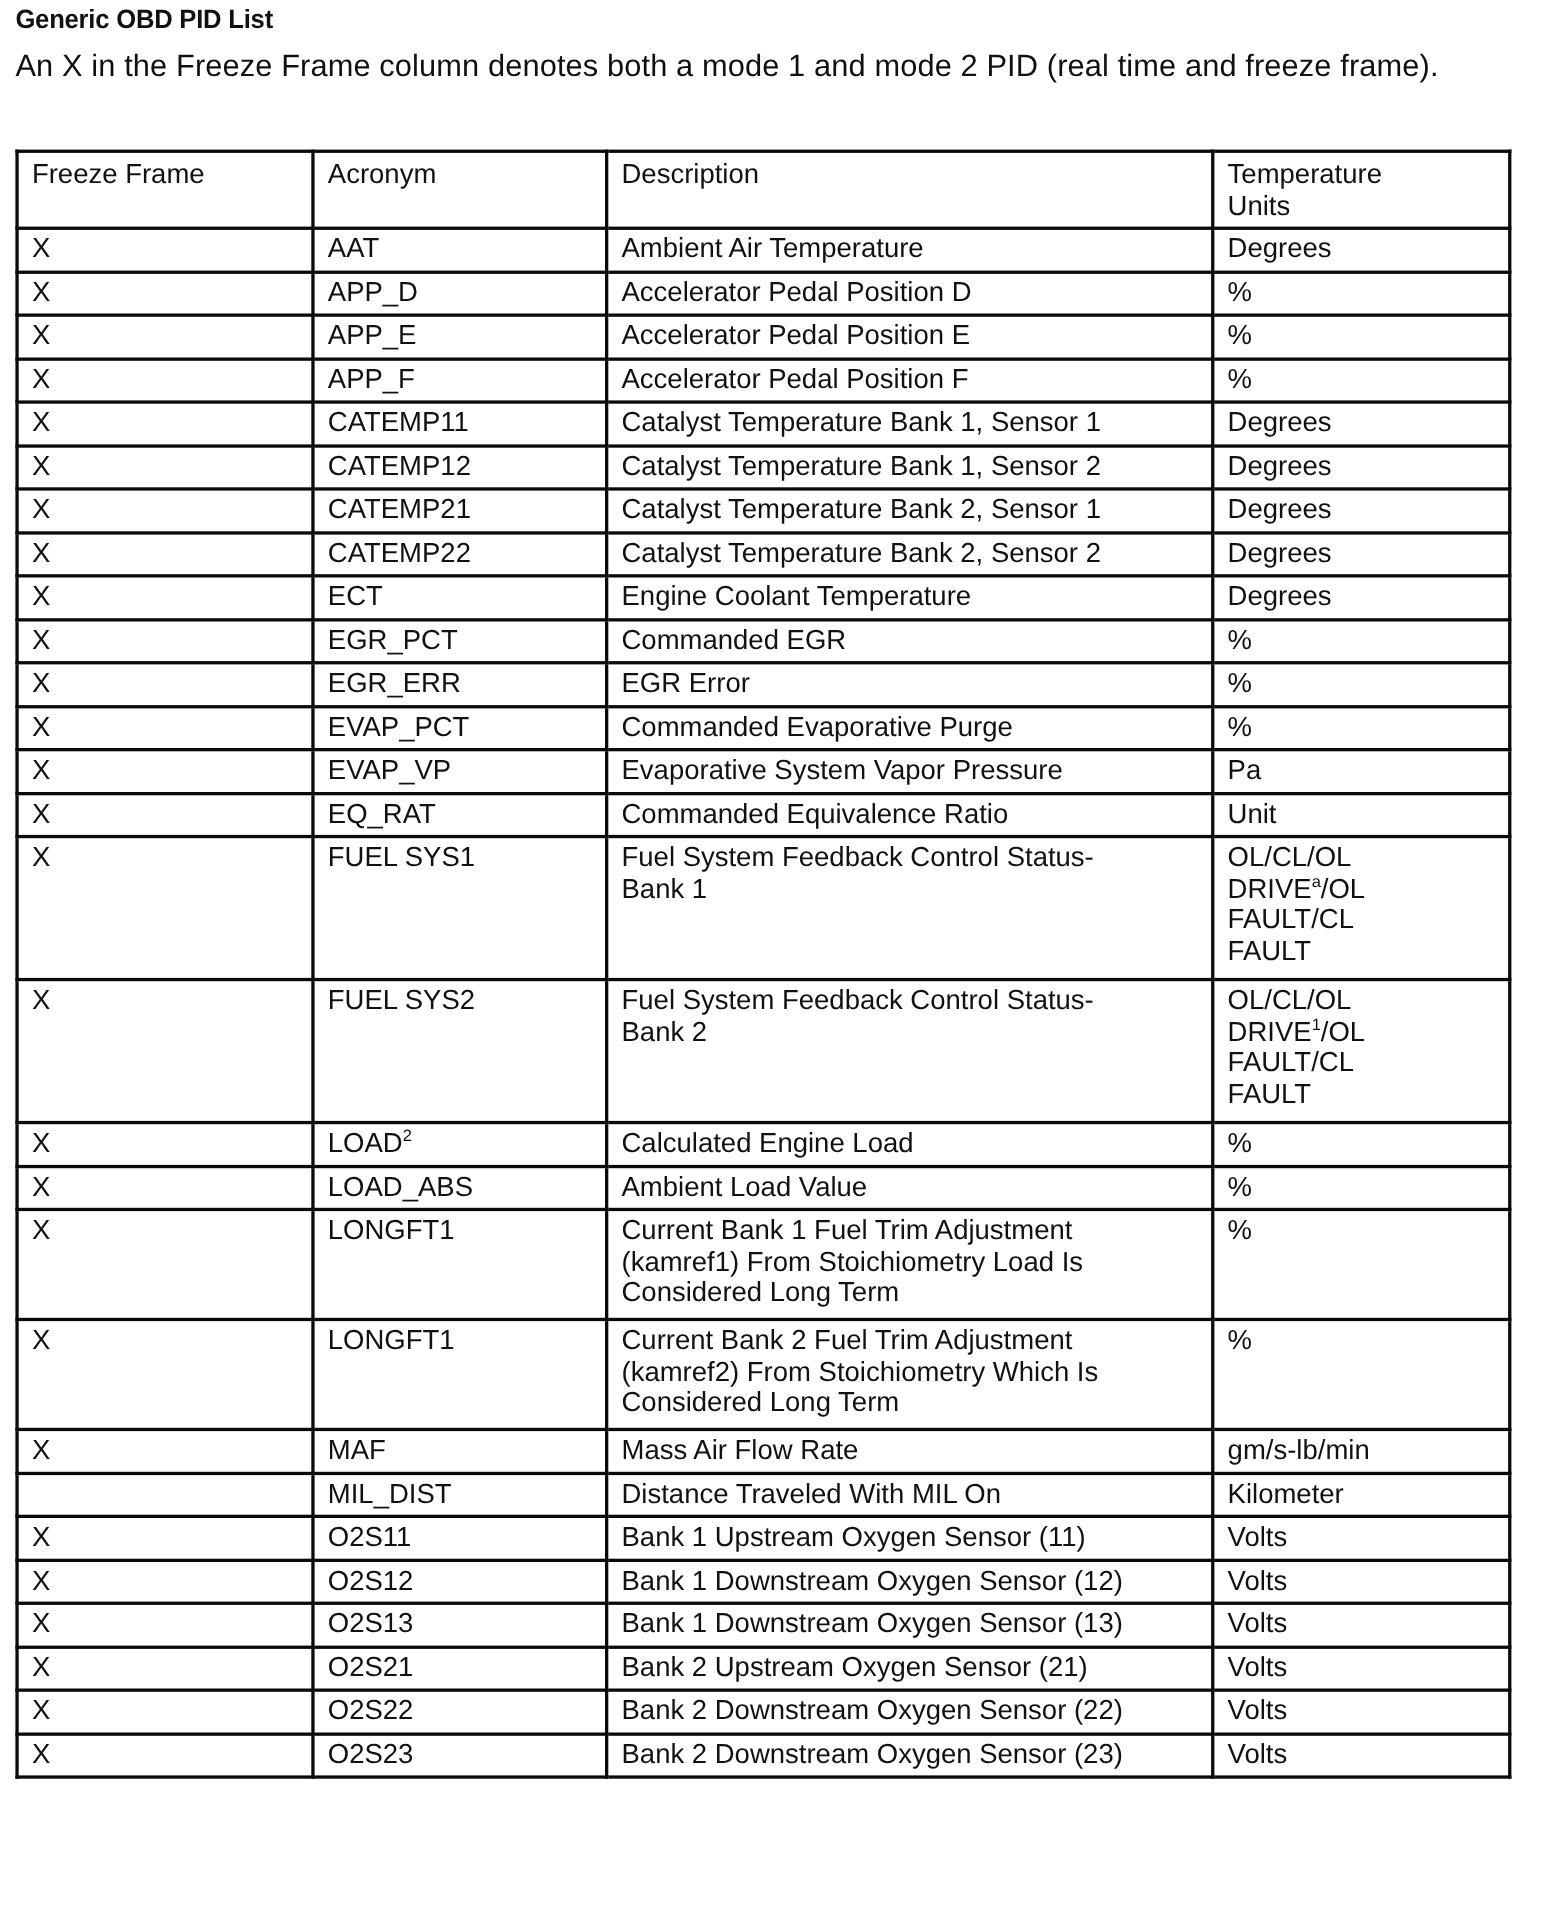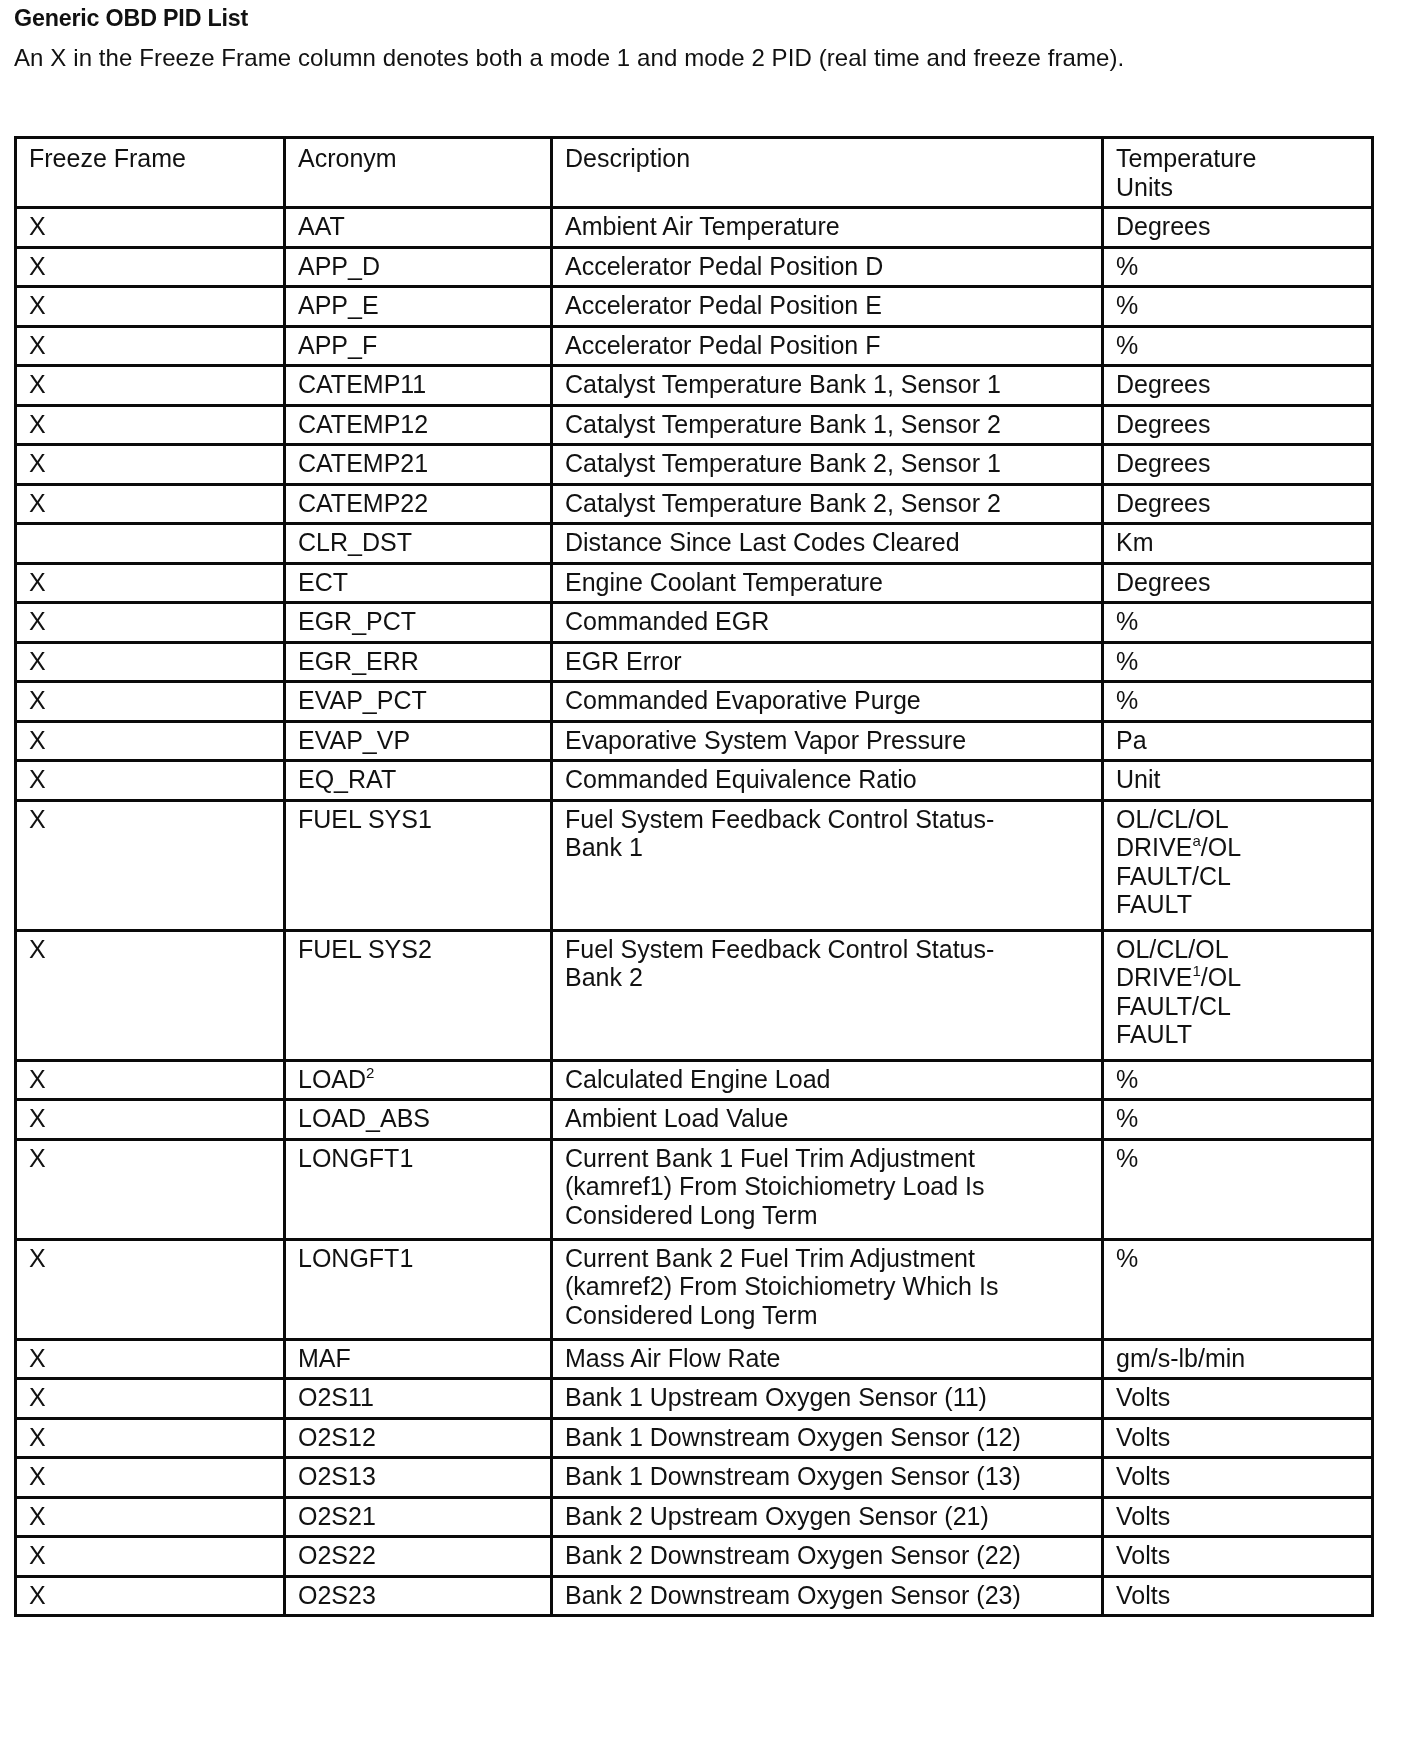--- a/index.html
+++ b/index.html
@@ -7,21 +7,21 @@
     width: 1408px; height: 1750px; position: relative; overflow: hidden;
     font-family: "Liberation Sans", "DejaVu Sans", sans-serif; color: #111;
   }
   .title {
     position: absolute; left: 14px; top: 4px;
     font-size: 24px; font-weight: bold; letter-spacing: -0.2px;
     transform: scaleX(0.97); transform-origin: left top;
   }
   .subtitle {
     position: absolute; left: 14px; top: 44px;
-    font-size: 24px; white-space: nowrap; letter-spacing: 0.1px;
+    font-size: 28px; white-space: nowrap; letter-spacing: 0.1px;
   }
   table.pid {
     position: absolute; left: 14px; top: 112px;
     width: 1357px; border-collapse: collapse; table-layout: fixed;
     font-size: 25px;
     margin-top: 24px;
   }
   table.pid col.c1 { width: 269px; }
   table.pid col.c2 { width: 267px; }
   table.pid col.c3 { width: 551px; }
@@ -138,30 +138,20 @@
         <td>X</td>
         <td><span>CATEMP22</span></td>
         <td>
           <span class="ml">Catalyst Temperature Bank 2, Sensor 2</span>
         </td>
         <td>
           <span class="ml"><span>Degrees</span></span>
         </td>
       </tr>
       <tr>
-        <td></td>
-        <td><span>CLR_DST</span></td>
-        <td>
-          <span class="ml">Distance Since Last Codes Cleared</span>
-        </td>
-        <td>
-          <span class="ml"><span>Km</span></span>
-        </td>
-      </tr>
-      <tr>
         <td>X</td>
         <td><span>ECT</span></td>
         <td>
           <span class="ml">Engine Coolant Temperature</span>
         </td>
         <td>
           <span class="ml"><span>Degrees</span></span>
         </td>
       </tr>
       <tr>
@@ -290,20 +280,30 @@
         <td>X</td>
         <td><span>MAF</span></td>
         <td>
           <span class="ml">Mass Air Flow Rate</span>
         </td>
         <td>
           <span class="ml"><span>gm/s-lb/min</span></span>
         </td>
       </tr>
       <tr>
+        <td></td>
+        <td><span>MIL_DIST</span></td>
+        <td>
+          <span class="ml">Distance Traveled With MIL On</span>
+        </td>
+        <td>
+          <span class="ml"><span>Kilometer</span></span>
+        </td>
+      </tr>
+      <tr>
         <td>X</td>
         <td><span>O2S11</span></td>
         <td>
           <span class="ml">Bank 1 Upstream Oxygen Sensor (11)</span>
         </td>
         <td>
           <span class="ml"><span>Volts</span></span>
         </td>
       </tr>
       <tr>

